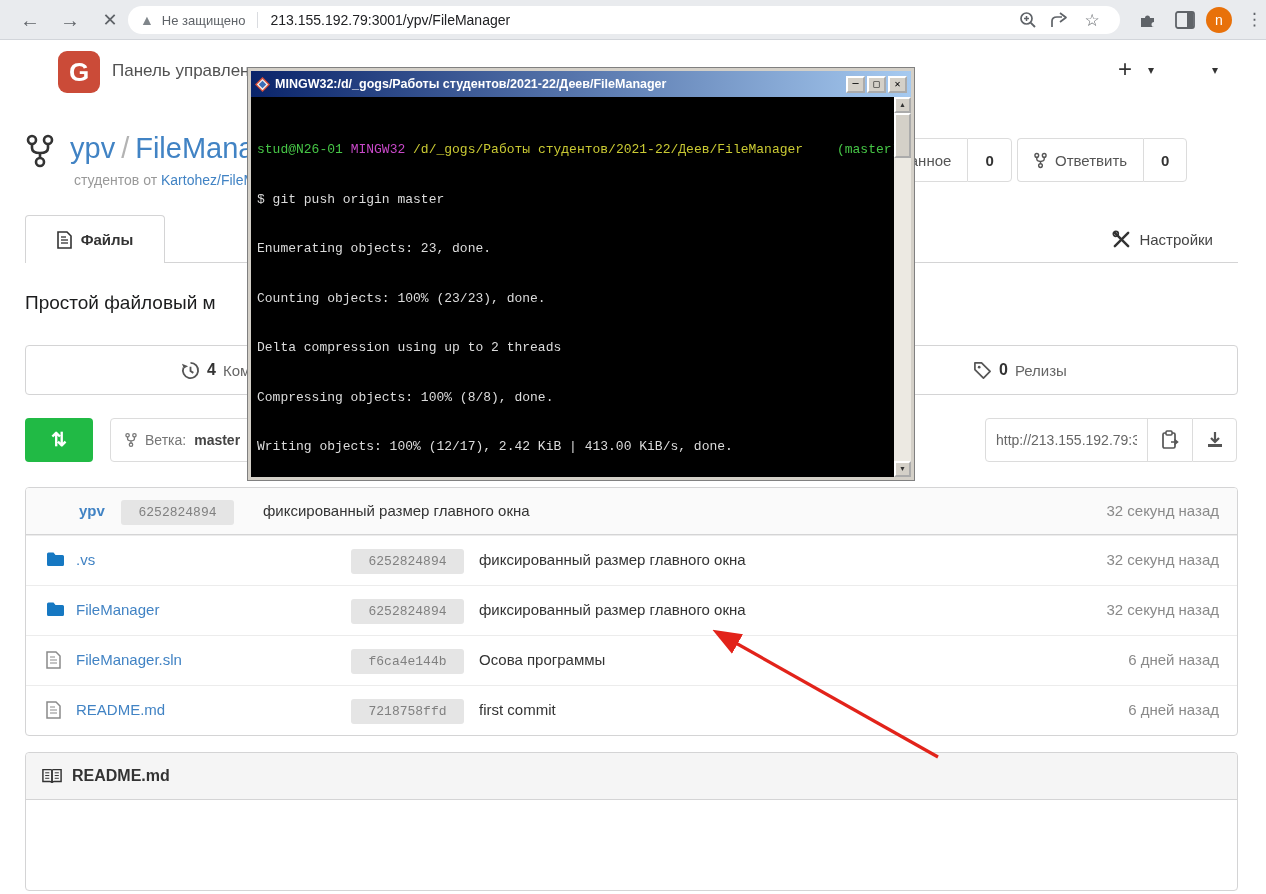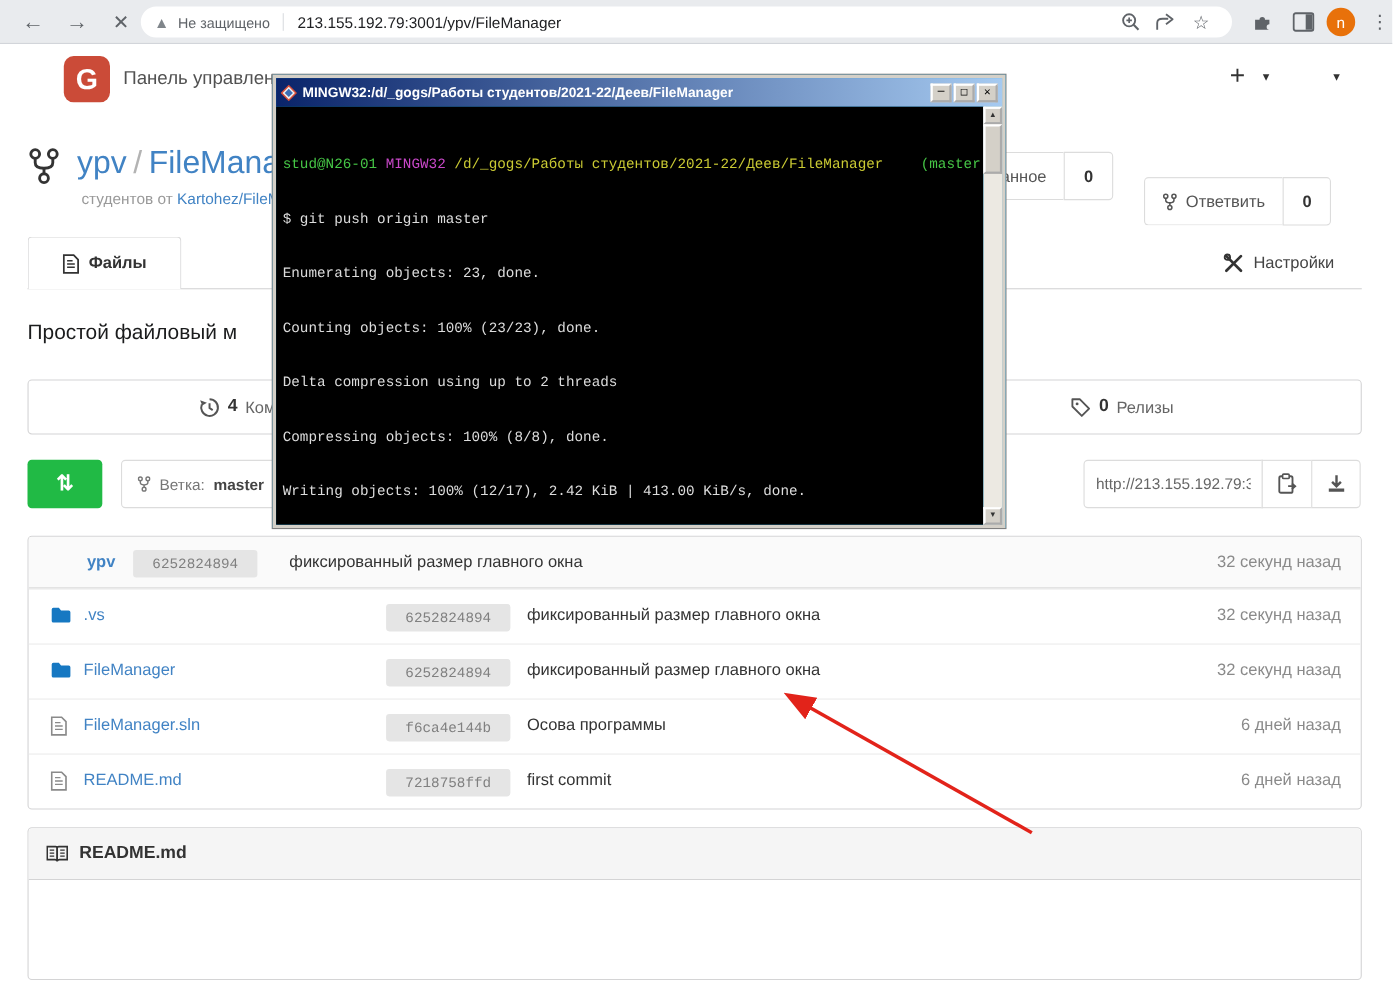--- a/index.html
+++ b/index.html
@@ -97,21 +97,21 @@
   .row-ico { position:absolute; left:20px; top:15px; }
   
   .readme-box { position:absolute; left:25px; top:752px; width:1213px; height:139px;
     border:1px solid #d4d4d5; border-radius:4px; background:#fff; }
   .readme-head { height:47px; background:#f5f5f5; border-bottom:1px solid #d4d4d5; border-radius:4px 4px 0 0;
     display:flex; align-items:center; gap:10px; padding:0 16px; font-size:16px; font-weight:bold; color:#333; }
   
   .annot { position:absolute; left:0; top:0; width:1266px; height:894px; z-index:30; pointer-events:none; }
   
   .terminal { position:absolute; left:248px; top:68px; width:666px; height:412px; z-index:20;
-    background:#0ea5e9; border:3px solid #d4d0c8; box-shadow:0 0 0 1px #808080; }
+    background:#f9a8d4; border:3px solid #d4d0c8; box-shadow:0 0 0 1px #808080; }
   .t-titlebar { position:absolute; left:0; top:0; right:0; height:26px;
     background:linear-gradient(to right,#0a246a,#a6caf0);
     display:flex; align-items:center; padding:0 4px; gap:5px; }
   .t-title { color:#fff; font-size:12.5px; font-weight:bold; white-space:nowrap; overflow:hidden; flex:1; }
   .t-btns { display:flex; gap:2px; }
   .t-btn { width:19px; height:17px; background:#d4d0c8; border:2px outset #fff;
     font-size:10px; line-height:12px; text-align:center; color:#000;
     font-family:"DejaVu Sans Mono",monospace; }
   .t-body { position:absolute; left:0; top:26px; right:17px; bottom:0; background:#000;
     padding:12px 2px 0 6px; font-family:"Liberation Mono","DejaVu Sans Mono",monospace;
@@ -193,21 +193,21 @@
     <span>студентов от </span><a href="#">Kartohez/FileManager</a>
   </div>
 
   <div class="btn-group" style="left:836px;">
     <div class="seg lbl">
       <span class="ico" style="font-size:16px;">☆</span>
       <span>Избранное</span>
     </div>
     <div class="seg cnt">0</div>
   </div>
-  <div class="btn-group" style="left:1040px;margin-top:23px;">
+  <div class="btn-group" style="left:1017px;">
     <div class="seg lbl">
       <span class="ico">
         <svg width="13" height="17" viewBox="0 0 28 34">
             <circle cx="6" cy="6" r="4" fill="none" stroke="#555" stroke-width="3"></circle>
             <circle cx="22" cy="6" r="4" fill="none" stroke="#555" stroke-width="3"></circle>
             <circle cx="14" cy="28" r="4" fill="none" stroke="#555" stroke-width="3"></circle>
             <path d="M6 10 v4 q0 5 8 5 q8 0 8-5 v-4" fill="none" stroke="#555" stroke-width="3"></path>
             <line x1="14" y1="19" x2="14" y2="24" stroke="#555" stroke-width="3"></line>
           </svg>
       </span>

